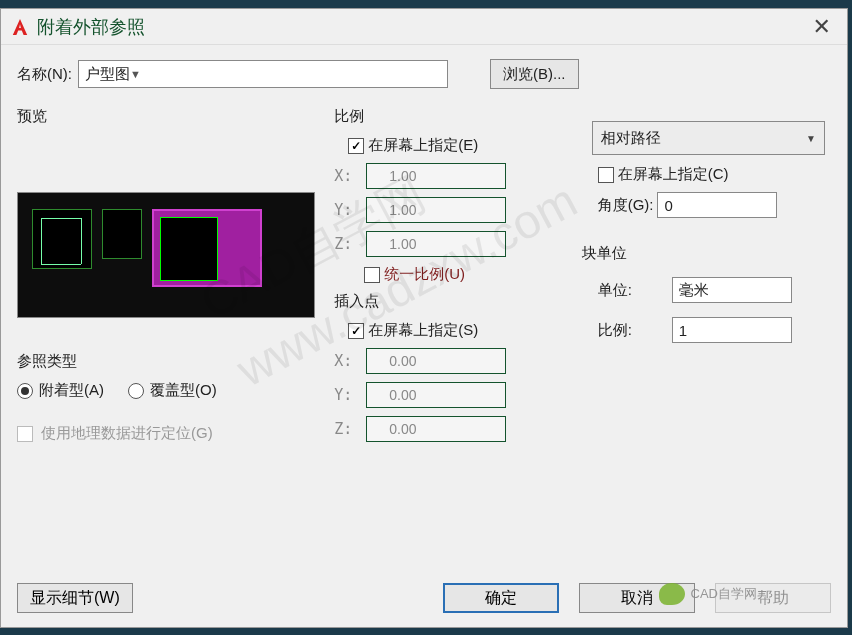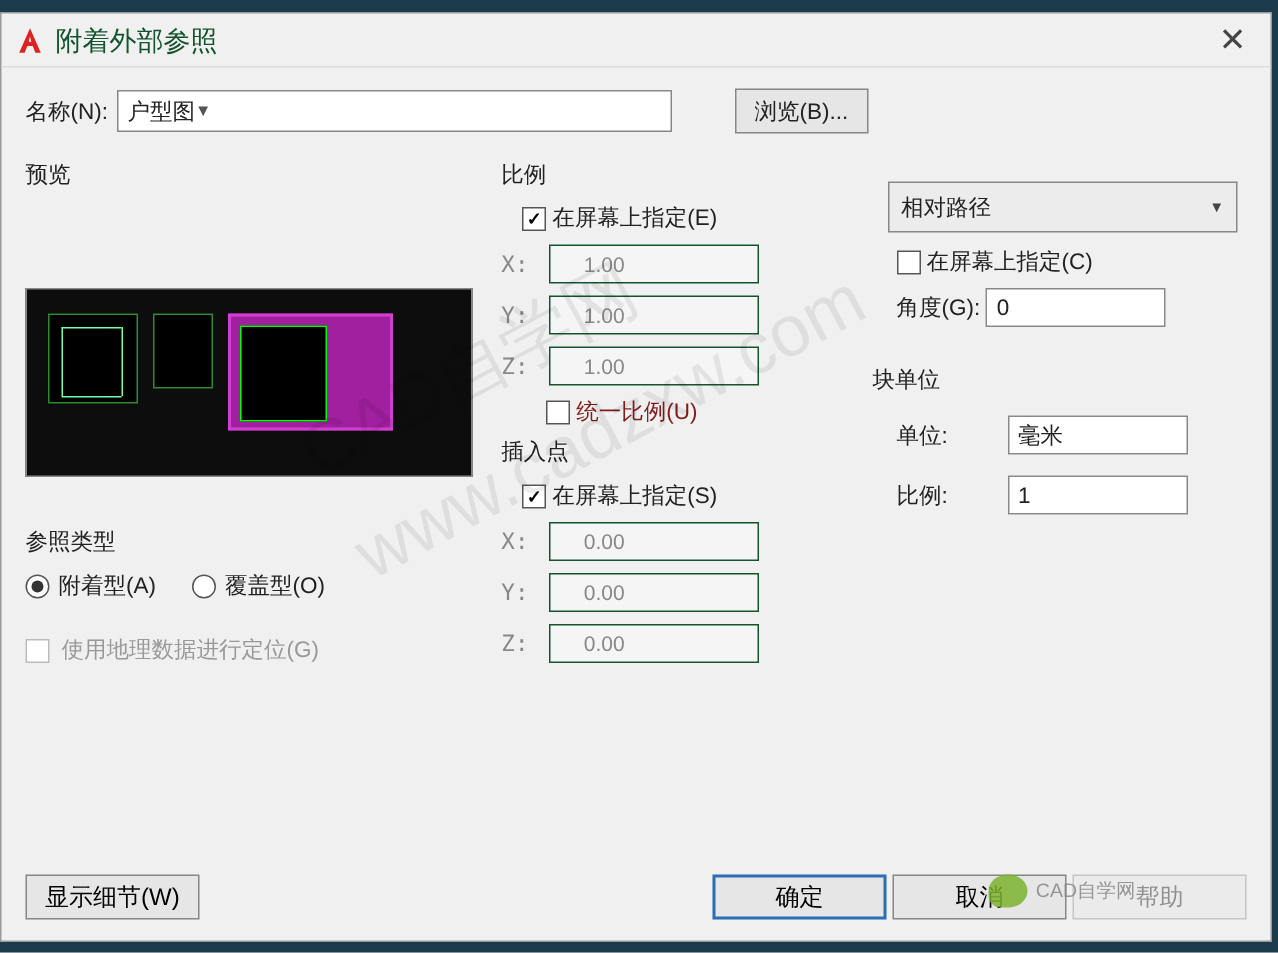--- a/index.html
+++ b/index.html
@@ -43,21 +43,21 @@
 .unit-lbl { width: 60px; }
 .ref-group { margin-top: 34px; }
 .radio-row { display: flex; gap: 24px; margin: 10px 0; }
 .radio { display: flex; align-items: center; gap: 6px; }
 .radio-circle { width: 16px; height: 16px; border: 1px solid #555; border-radius: 50%; background: #fff; display: flex; align-items: center; justify-content: center; }
 .radio-circle.sel::after { content: ""; width: 8px; height: 8px; border-radius: 50%; background: #333; }
 .geo-row { display: flex; align-items: center; gap: 8px; margin-top: 24px; color: #999; }
 .geo-row .cb { border-color: #bbb; }
 .footer { position: absolute; bottom: 14px; left: 16px; right: 16px; display: flex; align-items: center; }
 .detail-btn { height: 30px; padding: 0 12px; border: 1px solid #888; background: #e6e6e6; display: flex; align-items: center; }
-.footer-right { margin-left: auto; display: flex; gap: 4px; }
+.footer-right { margin-left: auto; display: flex; gap: 20px; }
 .footer-btn { width: 116px; height: 30px; border: 1px solid #888; background: #e6e6e6; display: flex; align-items: center; justify-content: center; }
 .footer-btn.primary { border: 2px solid #2a6fb5; }
 .watermark { position: absolute; left: 260px; top: 140px; width: 420px; height: 420px; pointer-events: none; opacity: 0.07; transform: rotate(-28deg); font-size: 48px; color: #000; line-height: 1.6; }
 .wechat-badge { position: absolute; right: 90px; bottom: 22px; display: flex; align-items: center; gap: 6px; opacity: 0.85; }
 .wechat-icon { width: 26px; height: 22px; background: #7bb32e; border-radius: 50% 50% 50% 8px; position: relative; }
 .wechat-text { font-size: 13px; color: #888; }
 </style>
 </head>
 <body>
 

